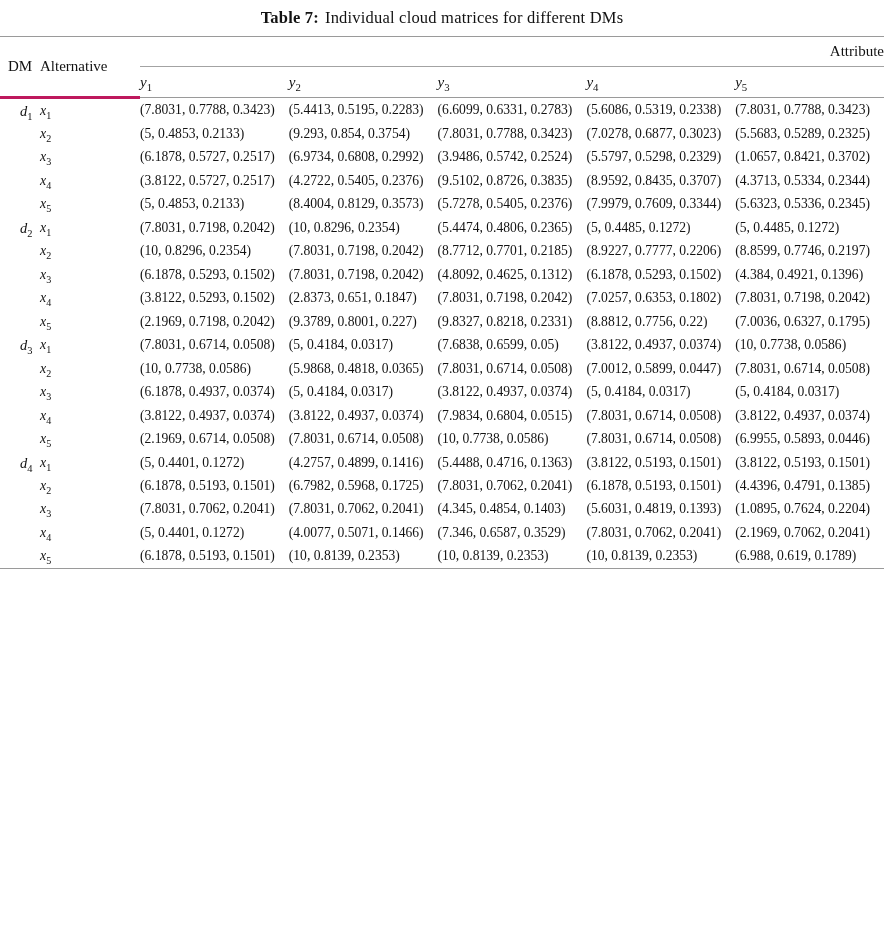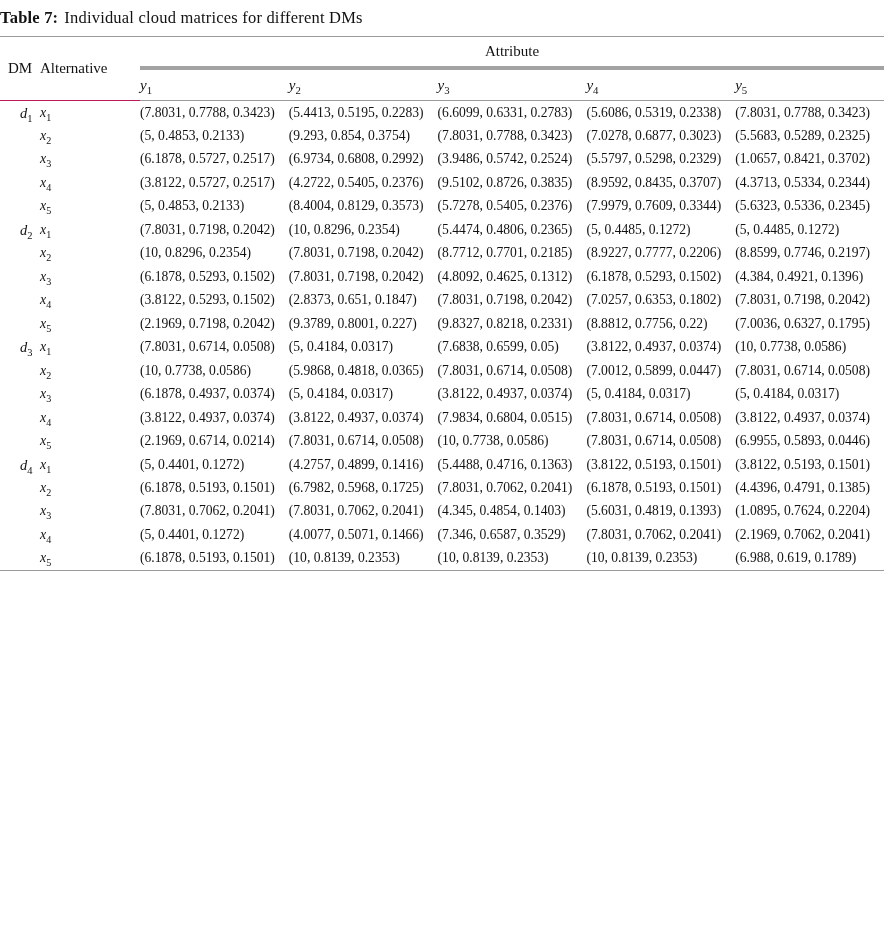--- a/index.html
+++ b/index.html
@@ -6,21 +6,21 @@
   .page {
     width: 884px;
     height: 925px;
     box-sizing: border-box;
     font-family: "Liberation Serif", "DejaVu Serif", serif;
     color: #121212;
     padding: 4px 0 0 0;
     overflow: hidden;
   }
   .caption {
-    text-align: left;
+    text-align: center;
     font-size: 16.5px;
     padding: 4px 0 8px 0;
     letter-spacing: 0.2px;
   }
   .caption .cap-label { font-weight: bold; margin-right: 6px; }
   table.cloud {
     border-collapse: collapse;
     width: 884px;
     table-layout: fixed;
     border-bottom: 1px solid #9a9a9a;
@@ -31,24 +31,24 @@
   thead th {
     font-weight: normal;
     text-align: left;
     font-size: 15px;
     vertical-align: middle;
     padding: 6px 0 6px 0;
   }
   thead tr.head-main th { border-top: 1px solid #9a9a9a; }
   th.th-dm  { padding-left: 8px; }
   th.th-attr {
-    text-align: center;
-    border-bottom: 4px solid #a3a3a3;
-  }
-  thead th.span2 { border-bottom: 1px solid #be185d; }
+    text-align: right;
+    border-bottom: 1px solid #a3a3a3;
+  }
+  thead th.span2 { border-bottom: 3px solid #be185d; }
   thead tr.head-sub th {
     border-bottom: 1px solid #9a9a9a;
     font-size: 15px;
     padding: 7px 0 6px 0;
     margin-left: 10px;
   }
   tbody td {
     vertical-align: top;
     font-size: 13.6px;
     line-height: 1.32;
@@ -202,21 +202,21 @@
         <tr>
           <td class="alt-cell"><i>x</i><sub>4</sub></td>
           <td>(3.8122, 0.4937, 0.0374)</td>
           <td>(3.8122, 0.4937, 0.0374)</td>
           <td>(7.9834, 0.6804, 0.0515)</td>
           <td>(7.8031, 0.6714, 0.0508)</td>
           <td>(3.8122, 0.4937, 0.0374)</td>
         </tr>
         <tr>
           <td class="alt-cell"><i>x</i><sub>5</sub></td>
-          <td>(2.1969, 0.6714, 0.0214)</td>
+          <td>(2.1969, 0.6714, 0.0508)</td>
           <td>(7.8031, 0.6714, 0.0508)</td>
           <td>(10, 0.7738, 0.0586)</td>
           <td>(7.8031, 0.6714, 0.0508)</td>
           <td>(6.9955, 0.5893, 0.0446)</td>
         </tr>
         <tr>
           <td class="dm-cell" rowspan="5"><i>d</i><sub>4</sub></td>
           <td class="alt-cell"><i>x</i><sub>1</sub></td>
           <td>(5, 0.4401, 0.1272)</td>
           <td>(4.2757, 0.4899, 0.1416)</td>

